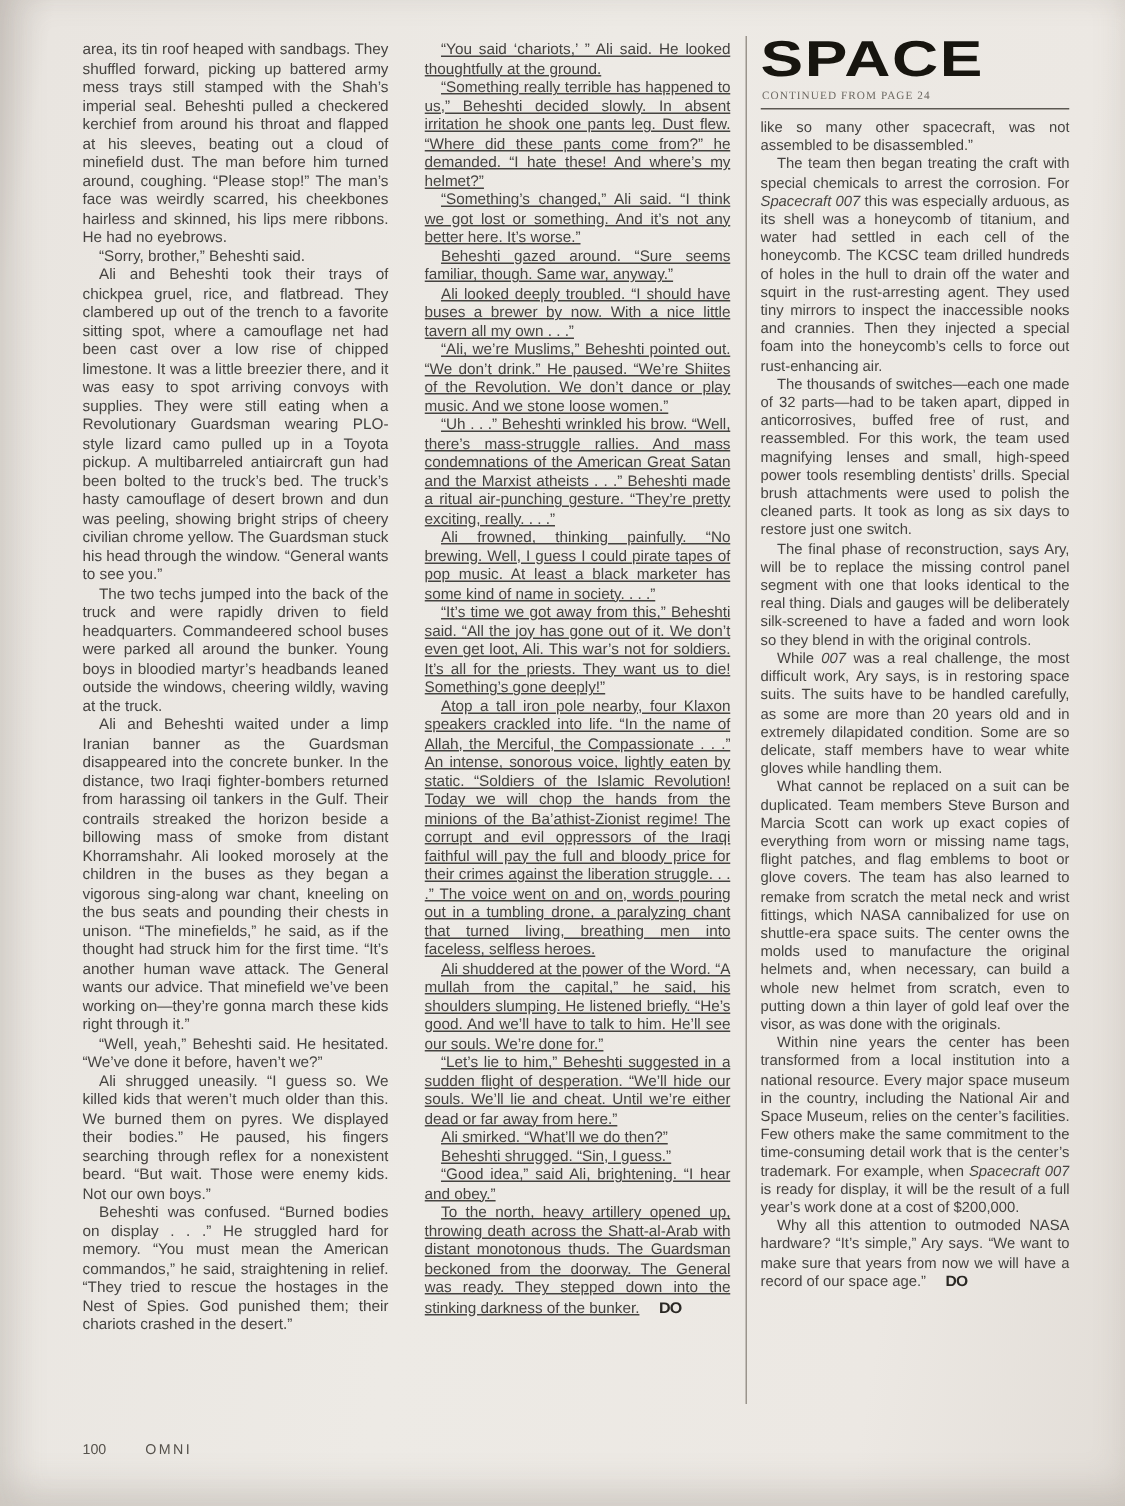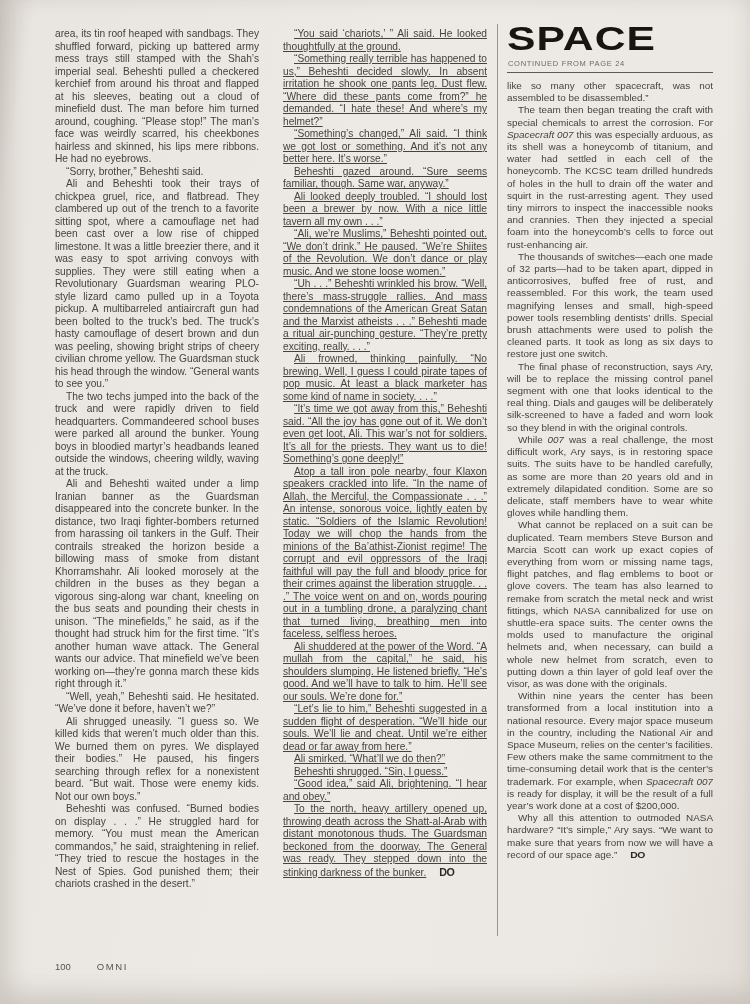--- a/index.html
+++ b/index.html
@@ -14,21 +14,21 @@
     font-size:10.2px;line-height:12.5px;overflow:hidden;
   }
   #c1{left:55px;top:28px;height:928px;}
   #c2{left:283px;top:28px;height:942px;text-decoration:underline;}
   .col3wrap{position:absolute;left:507px;top:22px;width:206px;height:945px;overflow:hidden;}
   .logo{
     font-weight:bold;font-size:41px;line-height:38px;letter-spacing:1px;
     color:#17150f;transform:scale(1.04,0.82);transform-origin:0 20%;
     height:36px;white-space:nowrap;
   }
-  .contd{font-size:7.5px;letter-spacing:0.7px;color:#6d6962;margin:1px 0 4px 1px;}
+  .contd{font-size:7.5px;letter-spacing:0.7px;color:#6d6962;margin:1px 0 4px 1px;font-family:Liberation Serif, serif;}
   .hr{border-top:1px solid #5c5852;margin:0 0 7px;}
   .col3text{text-align:justify;font-size:9.9px;line-height:12.2px;}
   p.para{margin:0;padding:0;}
   p.ind{text-indent:11px;}
   .vrule{position:absolute;left:497px;top:24px;width:1px;height:912px;background:#9a948c;}
   .footer{position:absolute;left:55px;top:961px;font-size:9.5px;color:#56524c;}
   .footer .mag{margin-left:26px;letter-spacing:1.6px;text-align:right;}
   .endmark{
     display:inline-block;font-weight:bold;font-size:1.05em;
     letter-spacing:-0.5px;margin-left:2px;color:#2a2824;
@@ -50,21 +50,21 @@
       <p class="para ind"><span>“Well, yeah,” Beheshti said. He hesitated. “We’ve done it before, haven’t we?”</span></p>
       <p class="para ind"><span>Ali shrugged uneasily. “I guess so. We killed kids that weren’t much older than this. We burned them on pyres. We displayed their bodies.” He paused, his fingers searching through reflex for a nonexistent beard. “But wait. Those were enemy kids. Not our own boys.”</span></p>
       <p class="para ind"><span>Beheshti was confused. “Burned bodies on display . . .” He struggled hard for memory. “You must mean the American commandos,” he said, straightening in relief. “They tried to rescue the hostages in the Nest of Spies. God punished them; their chariots crashed in the desert.”</span></p>
     </div>
 
   <div class="col" id="c2">
       <p class="para ind"><span>“You said ‘chariots,’ ” Ali said. He looked thoughtfully at the ground.</span></p>
       <p class="para ind"><span>“Something really terrible has happened to us,” Beheshti decided slowly. In absent irritation he shook one pants leg. Dust flew. “Where did these pants come from?” he demanded. “I hate these! And where’s my helmet?”</span></p>
       <p class="para ind"><span>“Something’s changed,” Ali said. “I think we got lost or something. And it’s not any better here. It’s worse.”</span></p>
       <p class="para ind"><span>Beheshti gazed around. “Sure seems familiar, though. Same war, anyway.”</span></p>
-      <p class="para ind"><span>Ali looked deeply troubled. “I should lost been a brewer by now. With a nice little tavern all my own . . .”</span></p>
+      <p class="para ind"><span>Ali looked deeply troubled. “I should have buses a brewer by now. With a nice little tavern all my own . . .”</span></p>
       <p class="para ind"><span>“Ali, we’re Muslims,” Beheshti pointed out. “We don’t drink.” He paused. “We’re Shiites of the Revolution. We don’t dance or play music. And we stone loose women.”</span></p>
       <p class="para ind"><span>“Uh . . .” Beheshti wrinkled his brow. “Well, there’s mass-struggle rallies. And mass condemnations of the American Great Satan and the Marxist atheists . . .” Beheshti made a ritual air-punching gesture. “They’re pretty exciting, really. . . .”</span></p>
       <p class="para ind"><span>Ali frowned, thinking painfully. “No brewing. Well, I guess I could pirate tapes of pop music. At least a black marketer has some kind of name in society. . . .”</span></p>
       <p class="para ind"><span>“It’s time we got away from this,” Beheshti said. “All the joy has gone out of it. We don’t even get loot, Ali. This war’s not for soldiers. It’s all for the priests. They want us to die! Something’s gone deeply!”</span></p>
       <p class="para ind"><span>Atop a tall iron pole nearby, four Klaxon speakers crackled into life. “In the name of Allah, the Merciful, the Compassionate . . .” An intense, sonorous voice, lightly eaten by static. “Soldiers of the Islamic Revolution! Today we will chop the hands from the minions of the Ba’athist-Zionist regime! The corrupt and evil oppressors of the Iraqi faithful will pay the full and bloody price for their crimes against the liberation struggle. . . .” The voice went on and on, words pouring out in a tumbling drone, a paralyzing chant that turned living, breathing men into faceless, selfless heroes.</span></p>
       <p class="para ind"><span>Ali shuddered at the power of the Word. “A mullah from the capital,” he said, his shoulders slumping. He listened briefly. “He’s good. And we’ll have to talk to him. He’ll see our souls. We’re done for.”</span></p>
       <p class="para ind"><span>“Let’s lie to him,” Beheshti suggested in a sudden flight of desperation. “We’ll hide our souls. We’ll lie and cheat. Until we’re either dead or far away from here.”</span></p>
       <p class="para ind"><span>Ali smirked. “What’ll we do then?”</span></p>
       <p class="para ind"><span>Beheshti shrugged. “Sin, I guess.”</span></p>
       <p class="para ind"><span>“Good idea,” said Ali, brightening. “I hear and obey.”</span></p>

